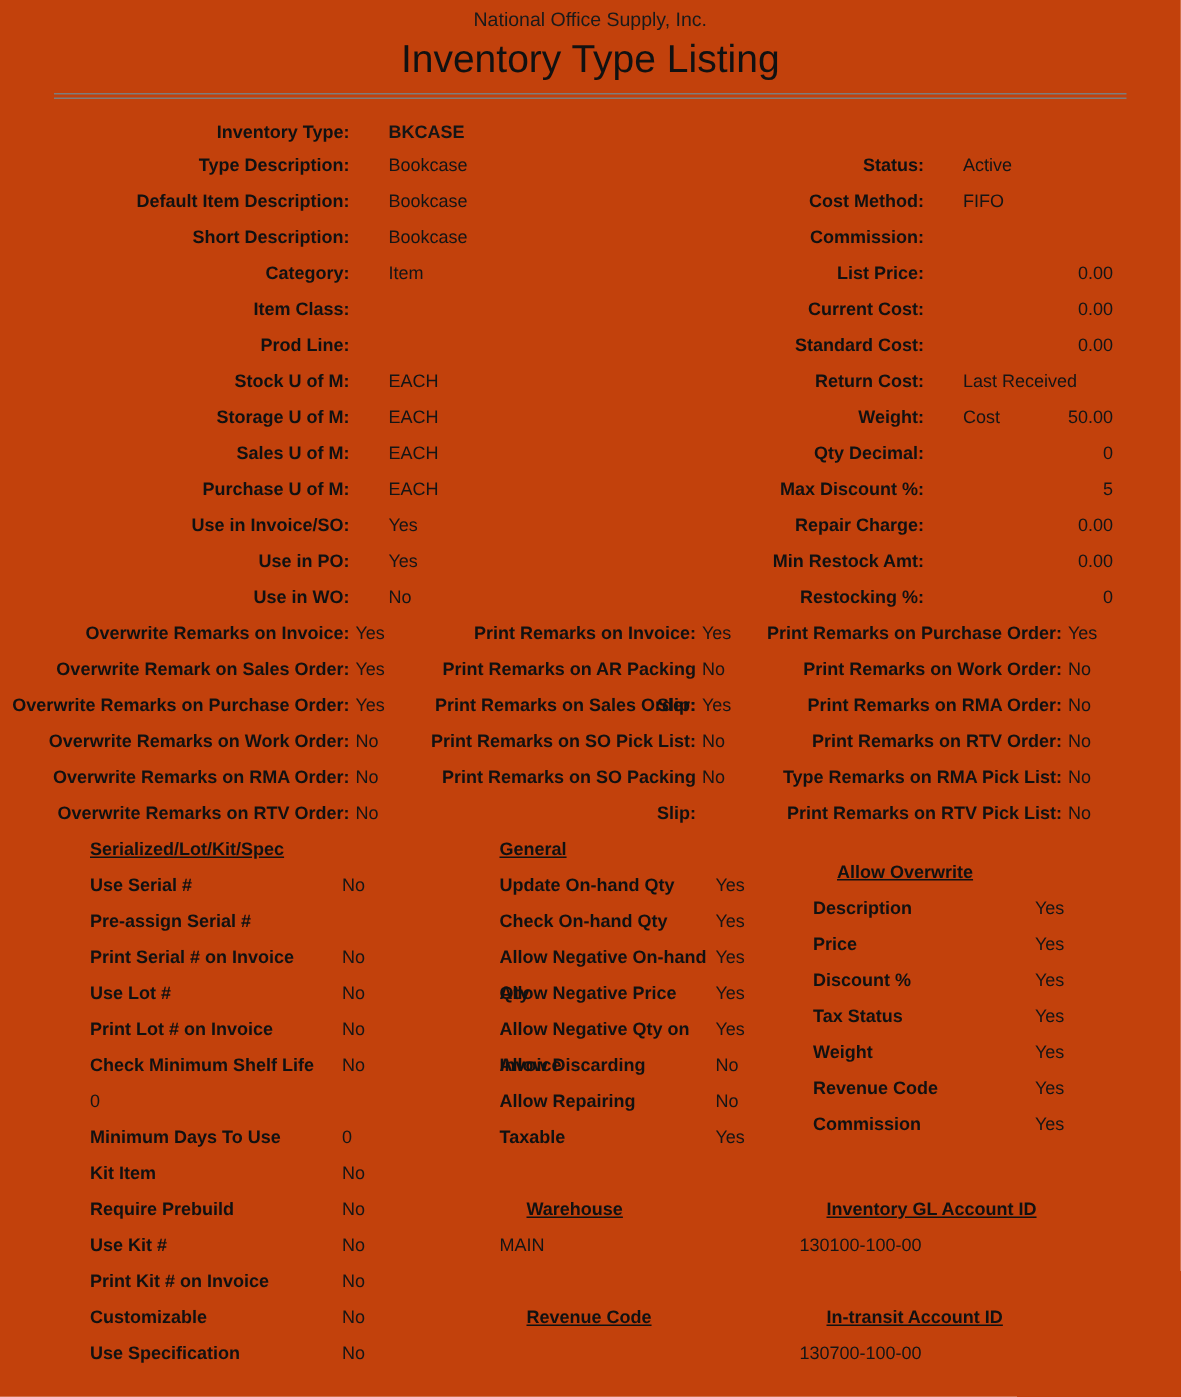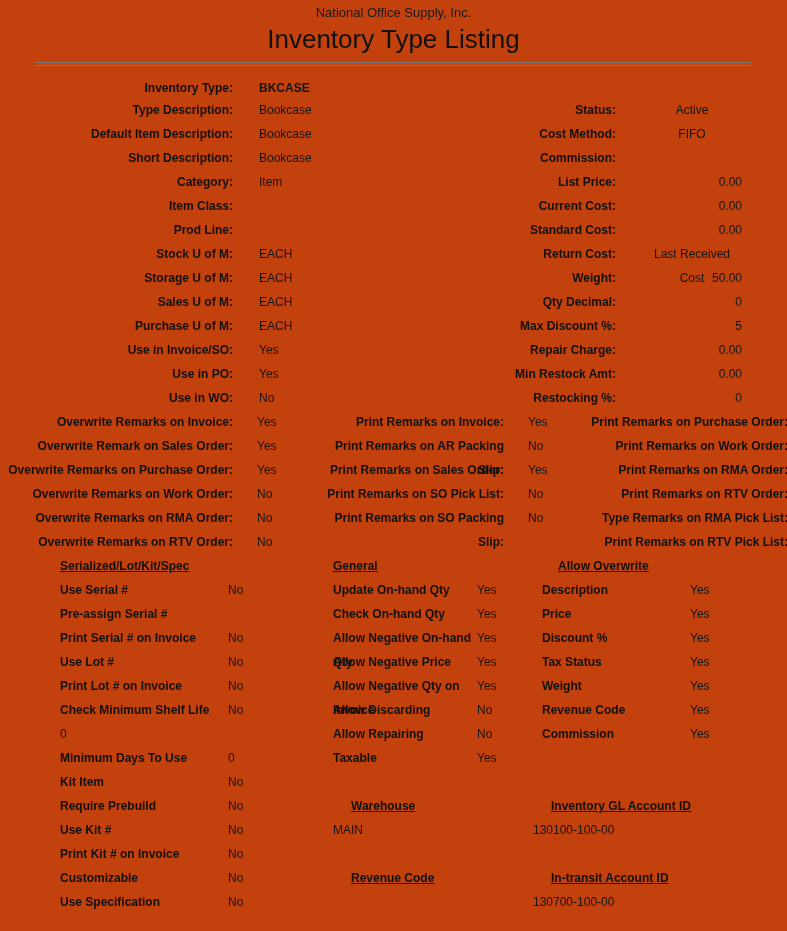--- a/index.html
+++ b/index.html
@@ -14,39 +14,39 @@
   .rule { position:absolute; top:62px; left:36px; width:715px; height:4px;
           border-top:1px solid #7d7d7d; border-bottom:1px solid #7d7d7d; }
 
   
   .info { position:absolute; top:78px; left:0; width:787px; }
   .info-row { display:grid; grid-template-columns:233px 180px 151px 100px; column-gap:7px;
               height:24px; line-height:24px;gap:26px; }
   .info-row.first { height:20px; line-height:20px; }
   .lbl { font-weight:bold; text-align:right; color:#111; }
   .lv { text-align:left; }
-  .rv { text-align:center; }
+  .rv { text-align:left; }
   .rv.num { text-align:right; }
   .strong { font-weight:bold; }
 
   
   .remarks { position:absolute; top:410px; left:0; width:787px; }
-  .r-row { display:grid; grid-template-columns:233px 30px 193px 30px 206px 30px; column-gap:24px;
+  .r-row { display:grid; grid-template-columns:233px 30px 193px 30px 206px 30px; column-gap:4px;
            height:24px; line-height:24px; }
   .r-lbl { font-weight:bold; text-align:right; color:#111; }
   .r-val { text-align:left; }
 
   
   .details { position:absolute; top:554px; left:0; width:787px; height:372px; }
   .dcol { position:absolute; top:0; }
   .dcol1 { left:60px; width:250px; }
   .dcol2 { left:333px; width:200px; }
   .dcol3 { left:542px; width:230px; }
   .dhdr { height:24px; line-height:24px; font-weight:bold; text-decoration:underline; color:#111; }
-  .dcol3 > .dhdr { padding-left:16px; }
+  .dcol3 > .dhdr { padding-left:16px;margin-top:15px; }
   .d-row { display:flex; height:24px; line-height:24px; }
   .dl { font-weight:bold; color:#111; }
   .dcol1 .dl { width:168px; }
   .dcol2 .dl { width:144px; }
   .dcol3 .dl { width:148px; }
   .dv { text-align:left; }
 
   
   .fblock { position:absolute; }
   .f-wh { left:333px; top:240px; }

